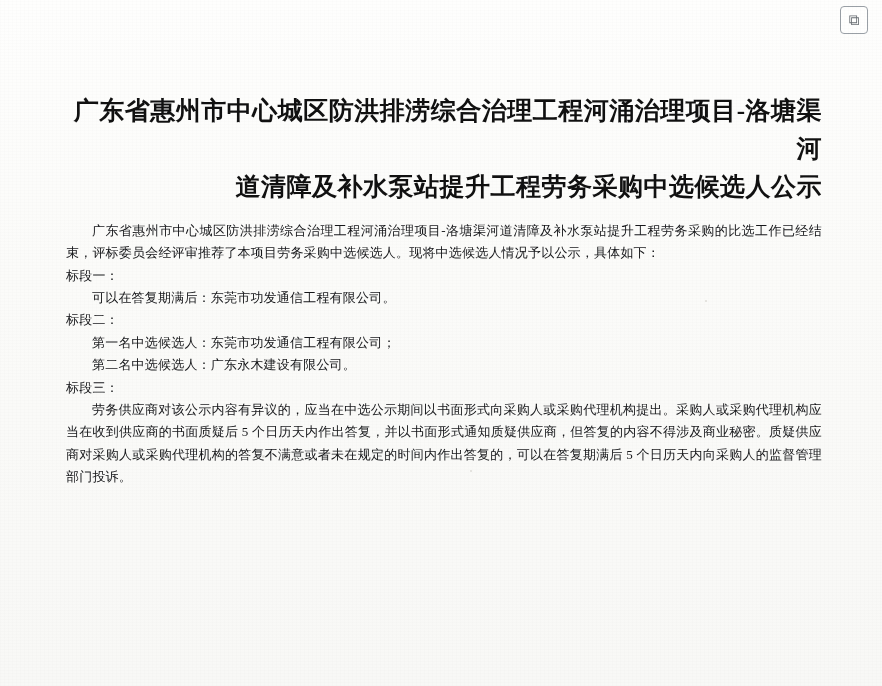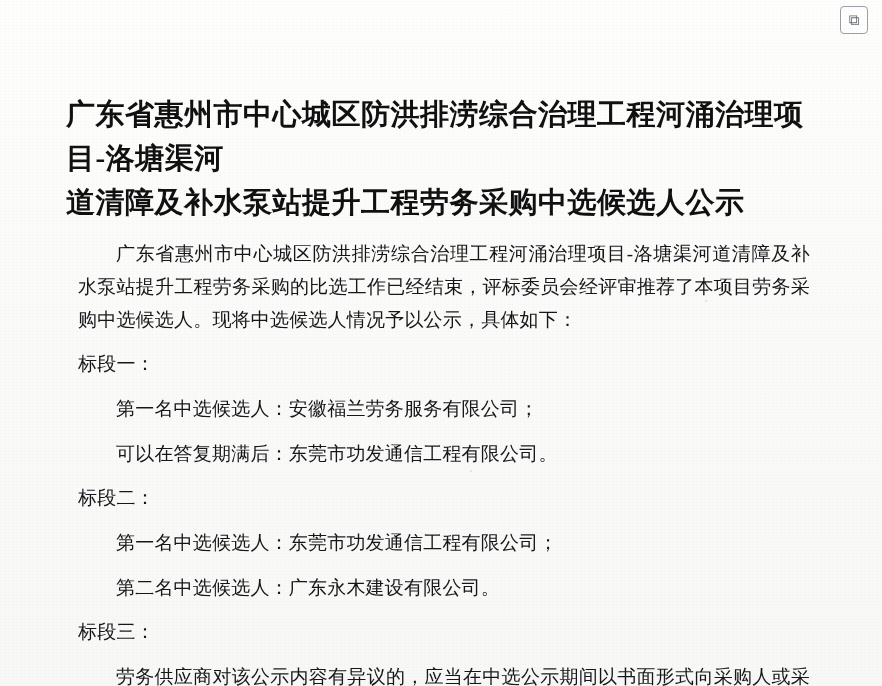--- a/index.html
+++ b/index.html
@@ -39,37 +39,37 @@
     font-family: "DejaVu Sans", sans-serif;
     background: rgba(255,255,255,0.6);
   }
   .doc {
     position: absolute;
     left: 66px;
     top: 92px;
     width: 756px;
   }
   .title {
-    font-size: 29px;
+    font-size: 25px;
     font-weight: bold;
     line-height: 1.52;
-    text-align: left;
+    text-align: right;
     letter-spacing: 0.5px;
     margin: 0 0 14px 0;
     color: #111;
   }
   .title .line2 {
     display: block;
   }
   .para {
-    font-size: 19px;
+    font-size: 13px;
     line-height: 1.72;
     text-align: justify;
     text-justify: inter-ideograph;
-    margin: 12px;
+    margin: 0;
     letter-spacing: 0.2px;
     color: #16171a;
   }
   .indent2 {
     text-indent: 2em;
   }
   .indent-label {
     text-indent: 0;
   }
   .sub-item {
@@ -104,21 +104,20 @@
   <div class="doc">
 
     <h1 class="title">
       <span>广东省惠州市中心城区防洪排涝综合治理工程河涌治理项目-洛塘渠河</span>
       <span class="line2">道清障及补水泵站提升工程劳务采购中选候选人公示</span>
     </h1>
 
     <div class="body-block">
       <p class="para indent2">广东省惠州市中心城区防洪排涝综合治理工程河涌治理项目-洛塘渠河道清障及补水泵站提升工程劳务采购的比选工作已经结束，评标委员会经评审推荐了本项目劳务采购中选候选人。现将中选候选人情况予以公示，具体如下：</p>
       <p class="para indent-label">标段一：</p>
-      <p class="para sub-item">第一名中选候选人：安徽福兰劳务服务有限公司；</p>
       <p class="para sub-item">可以在答复期满后：东莞市功发通信工程有限公司。</p>
       <p class="para indent-label">标段二：</p>
       <p class="para sub-item">第一名中选候选人：东莞市功发通信工程有限公司；</p>
       <p class="para sub-item">第二名中选候选人：广东永木建设有限公司。</p>
       <p class="para indent-label">标段三：</p>
       <p class="para indent2">劳务供应商对该公示内容有异议的，应当在中选公示期间以书面形式向采购人或采购代理机构提出。采购人或采购代理机构应当在收到供应商的书面质疑后 5 个日历天内作出答复，并以书面形式通知质疑供应商，但答复的内容不得涉及商业秘密。质疑供应商对采购人或采购代理机构的答复不满意或者未在规定的时间内作出答复的，可以在答复期满后 5 个日历天内向采购人的监督管理部门投诉。</p>
     </div>
 
   </div>
 

